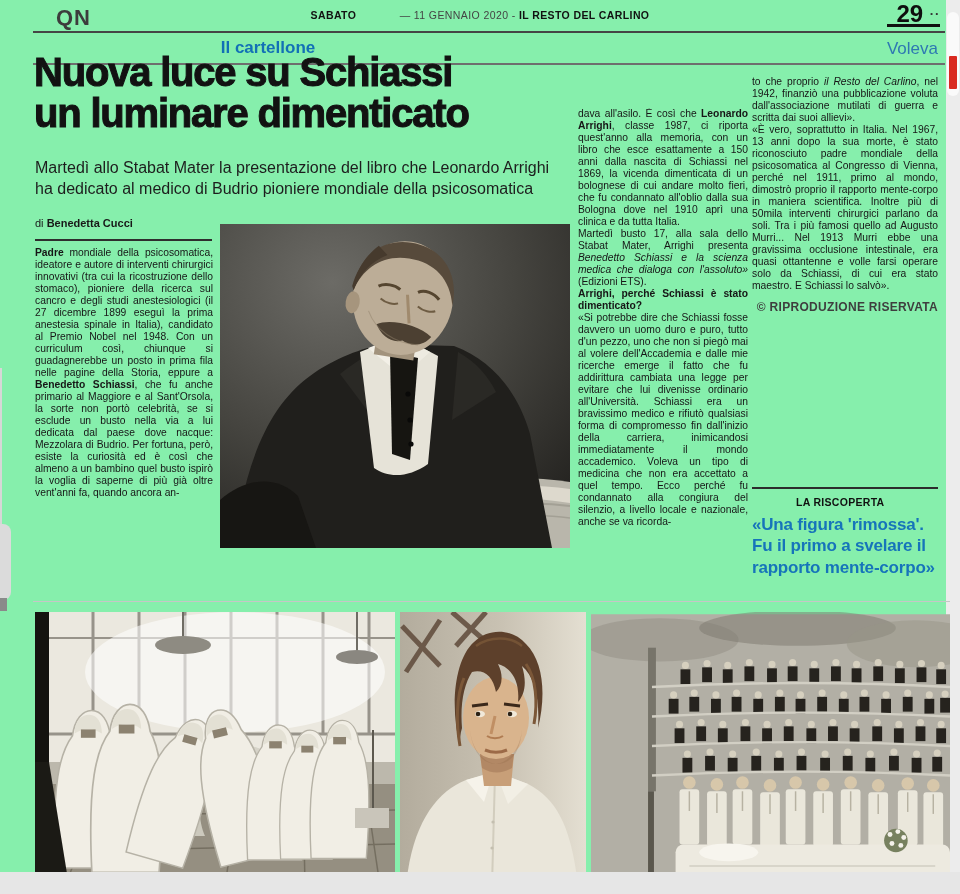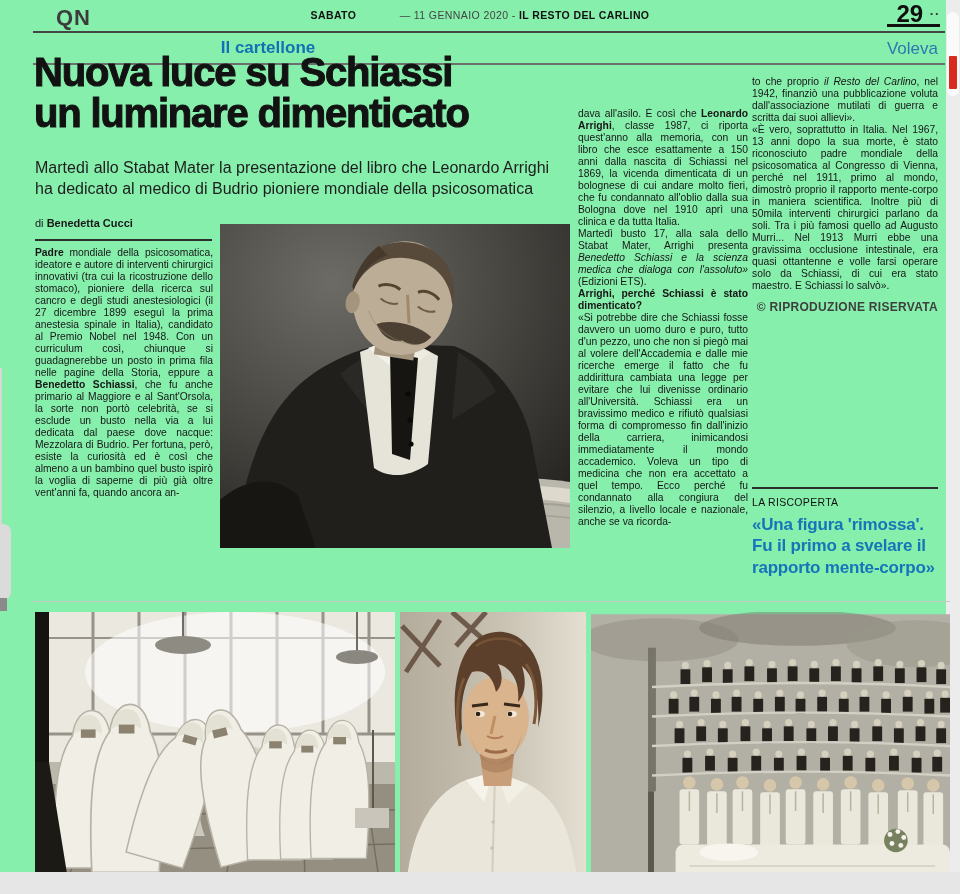--- a/index.html
+++ b/index.html
@@ -50,21 +50,21 @@
   .copyright{text-align:right;font-size:12px;font-weight:bold;color:#3e3e3e;
              letter-spacing:0.3px;margin-top:9px;}
 
   
   .portrait{left:220px;top:224px;width:350px;height:324px;margin:0;}
   .caption{left:220px;top:552px;width:350px;font-size:9.8px;font-weight:bold;line-height:13px;color:#101010;}
 
   
   .riscoperta{left:752px;top:487px;width:186px;}
   .risc-rule{height:1.5px;background:#2c2c2c;margin-bottom:7px;}
-  .kicker{font-size:10.5px;font-weight:normal;letter-spacing:0.3px;color:#111;margin-bottom:6px;}
+  .kicker{font-size:10.5px;font-weight:bold;letter-spacing:0.3px;color:#111;margin-bottom:6px;margin-left:44px;}
   .quote{font-size:17px;line-height:21.5px;font-weight:bold;color:#1674ba;letter-spacing:-0.2px;}
 
   .rule-bottom{left:33px;top:601px;width:917px;height:1px;background:#c6c6c6;}
 
   
   figure{margin:0;}
   .photo{position:absolute;top:612px;height:274px;}
   .photo1{left:35px;width:360px;}
   .photo2{left:400px;width:186px;}
   .photo3{left:591px;width:359px;}

